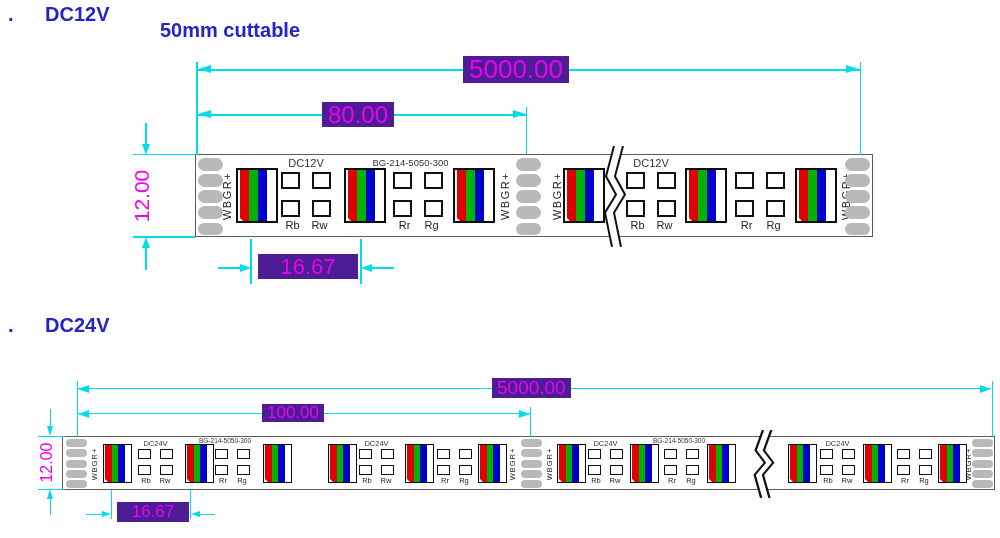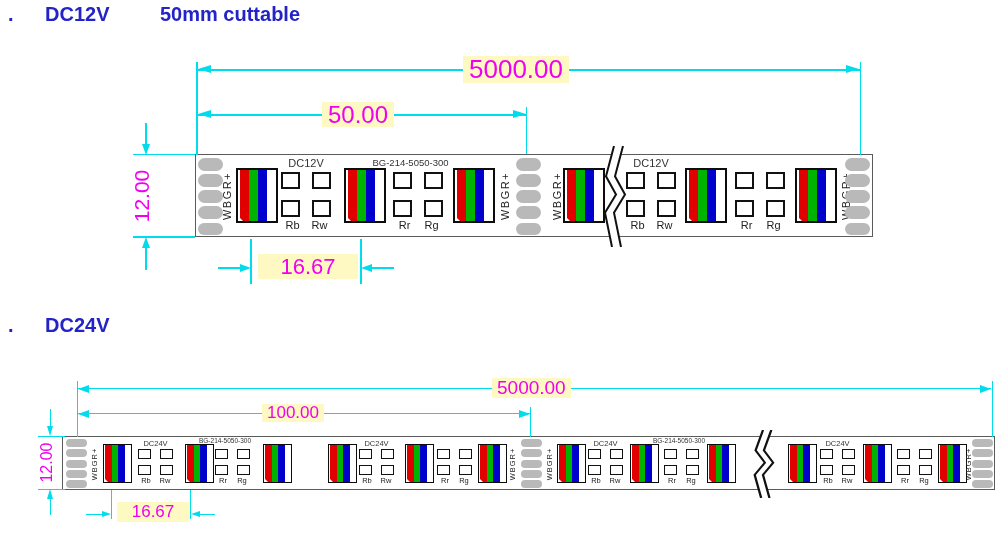--- a/index.html
+++ b/index.html
@@ -60,31 +60,31 @@
   .partno { position:absolute; color:#333; text-align:center; white-space:nowrap; }
   .s1 .partno { font-size:9.5px; }
   .s2 .partno { font-size:6.5px; }
 
   .break { position:absolute; }
 
   
   .dline { position:absolute; background:#00dcec; }
   .ext   { position:absolute; background:#00dcec; }
   .arrow { position:absolute; width:0; height:0; }
-  .dlabel { position:absolute; color:#f000f0; background:#fef9c3; white-space:nowrap; text-align:center; }
+  .dlabel { position:absolute; color:#f000f0; background:#4c1d95; white-space:nowrap; text-align:center; }
   .dlabel.rot { transform:rotate(-90deg); background:transparent; }
 </style>
 </head>
 <body>
 
 <div class="canvas">
 
   <span class="title-part" style="left:8px;top:3px">.</span>
   <span class="title-part" style="left:45px;top:3px">DC12V</span>
-  <span class="title-part" style="left:160px;top:3px">50mm cuttable</span>
+  <span class="title-part" style="left:160px;top:19px">50mm cuttable</span>
 
   <div class="strip s1" style="left:195px;top:154px;width:678px;height:83px">
 
     <div class="pads" style="left:2px;top:3px">
       <div class="pad"></div>
       <div class="pad"></div>
       <div class="pad"></div>
       <div class="pad"></div>
       <div class="pad"></div>
     </div>
@@ -206,21 +206,21 @@
   <div class="ext" style="left:859.5px;top:62px;width:1.6px;height:93px"></div>
 
   <div class="dline" style="left:198px;top:69px;width:662px;height:1.8px"></div>
   <div class="arrow" style="left:198px;top:65px;border-top:4.5px solid transparent;border-bottom:4.5px solid transparent;border-right:13px solid #00dcec"></div>
   <div class="arrow" style="left:846px;top:65px;border-top:4.5px solid transparent;border-bottom:4.5px solid transparent;border-left:13px solid #00dcec"></div>
   <div class="dlabel" style="left:463px;top:56px;font-size:26px;line-height:27px;padding:0 6px">5000.00</div>
 
   <div class="dline" style="left:198px;top:114px;width:328px;height:1.8px"></div>
   <div class="arrow" style="left:198px;top:110px;border-top:4.5px solid transparent;border-bottom:4.5px solid transparent;border-right:13px solid #00dcec"></div>
   <div class="arrow" style="left:513px;top:110px;border-top:4.5px solid transparent;border-bottom:4.5px solid transparent;border-left:13px solid #00dcec"></div>
-  <div class="dlabel" style="left:322px;top:102px;font-size:24px;line-height:25px;padding:0 6px">50.00</div>
+  <div class="dlabel" style="left:322px;top:102px;font-size:24px;line-height:25px;padding:0 6px">80.00</div>
 
   <div class="ext" style="left:133px;top:153.5px;width:62px;height:1.6px"></div>
   <div class="ext" style="left:133px;top:236px;width:62px;height:1.6px"></div>
   <div class="ext" style="left:145px;top:123px;width:1.6px;height:22px"></div>
   <div class="arrow" style="left:141.5px;top:144px;border-left:4.5px solid transparent;border-right:4.5px solid transparent;border-top:11px solid #00dcec"></div>
   <div class="ext" style="left:145px;top:248px;width:1.6px;height:22px"></div>
   <div class="arrow" style="left:141.5px;top:237px;border-left:4.5px solid transparent;border-right:4.5px solid transparent;border-bottom:11px solid #00dcec"></div>
   <div class="dlabel rot" style="left:100px;top:184px;width:84px;height:24px;font-size:21px;line-height:24px">12.00</div>
 
   <div class="ext" style="left:250px;top:239px;width:1.6px;height:45px"></div>

